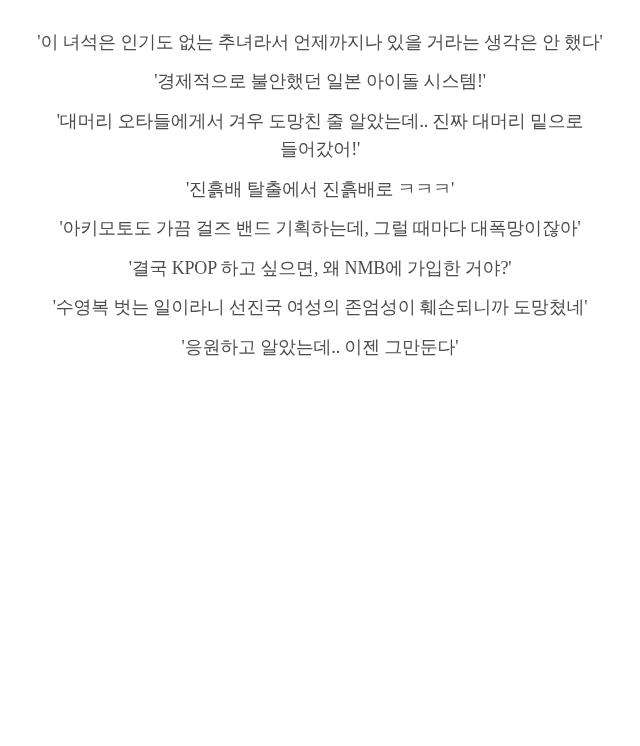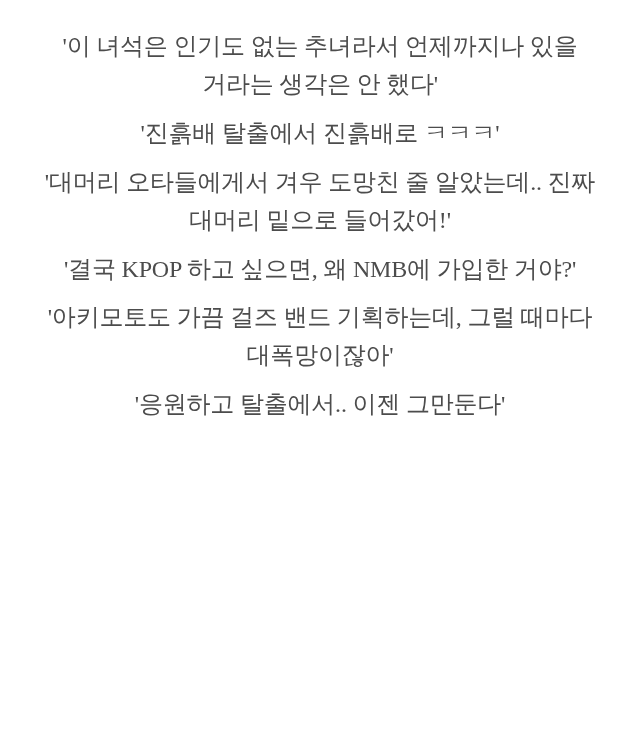--- a/index.html
+++ b/index.html
@@ -24,36 +24,38 @@
     background: #ffffff;
   }
   .quote-list {
     display: flex;
     flex-direction: column;
     gap: 0px;
   }
   .quote {
     text-align: center;
     color: #4c4c4c;
-    font-size: 24px;
+    font-size: 18px;
     line-height: 1.58;
     letter-spacing: -0.2px;
     word-break: keep-all;
     margin: 0;
     padding: 0 2px;
   }
   .quote + .quote {
     margin-top: 11px;
   }
 </style>
 </head>
 <body>
 
 <div class="page">
   <div class="quote-list">
     <p class="quote">'이 녀석은 인기도 없는 추녀라서 언제까지나 있을 거라는 생각은 안 했다'</p>
+    <p class="quote">'경제적으로 불안했던 일본 아이돌 시스템!'</p>
+    <p class="quote">'대머리 오타들에게서 겨우 도망친 줄 알았는데.. 진짜 대머리 밑으로 들어갔어!'</p>
     <p class="quote">'진흙배 탈출에서 진흙배로 ㅋㅋㅋ'</p>
-    <p class="quote">'대머리 오타들에게서 겨우 도망친 줄 알았는데.. 진짜 대머리 밑으로 들어갔어!'</p>
+    <p class="quote">'아키모토도 가끔 걸즈 밴드 기획하는데, 그럴 때마다 대폭망이잖아'</p>
     <p class="quote">'결국 KPOP 하고 싶으면, 왜 NMB에 가입한 거야?'</p>
-    <p class="quote">'아키모토도 가끔 걸즈 밴드 기획하는데, 그럴 때마다 대폭망이잖아'</p>
-    <p class="quote">'응원하고 탈출에서.. 이젠 그만둔다'</p>
+    <p class="quote">'수영복 벗는 일이라니 선진국 여성의 존엄성이 훼손되니까 도망쳤네'</p>
+    <p class="quote">'응원하고 알았는데.. 이젠 그만둔다'</p>
   </div>
 </div>
 
 </body></html>

